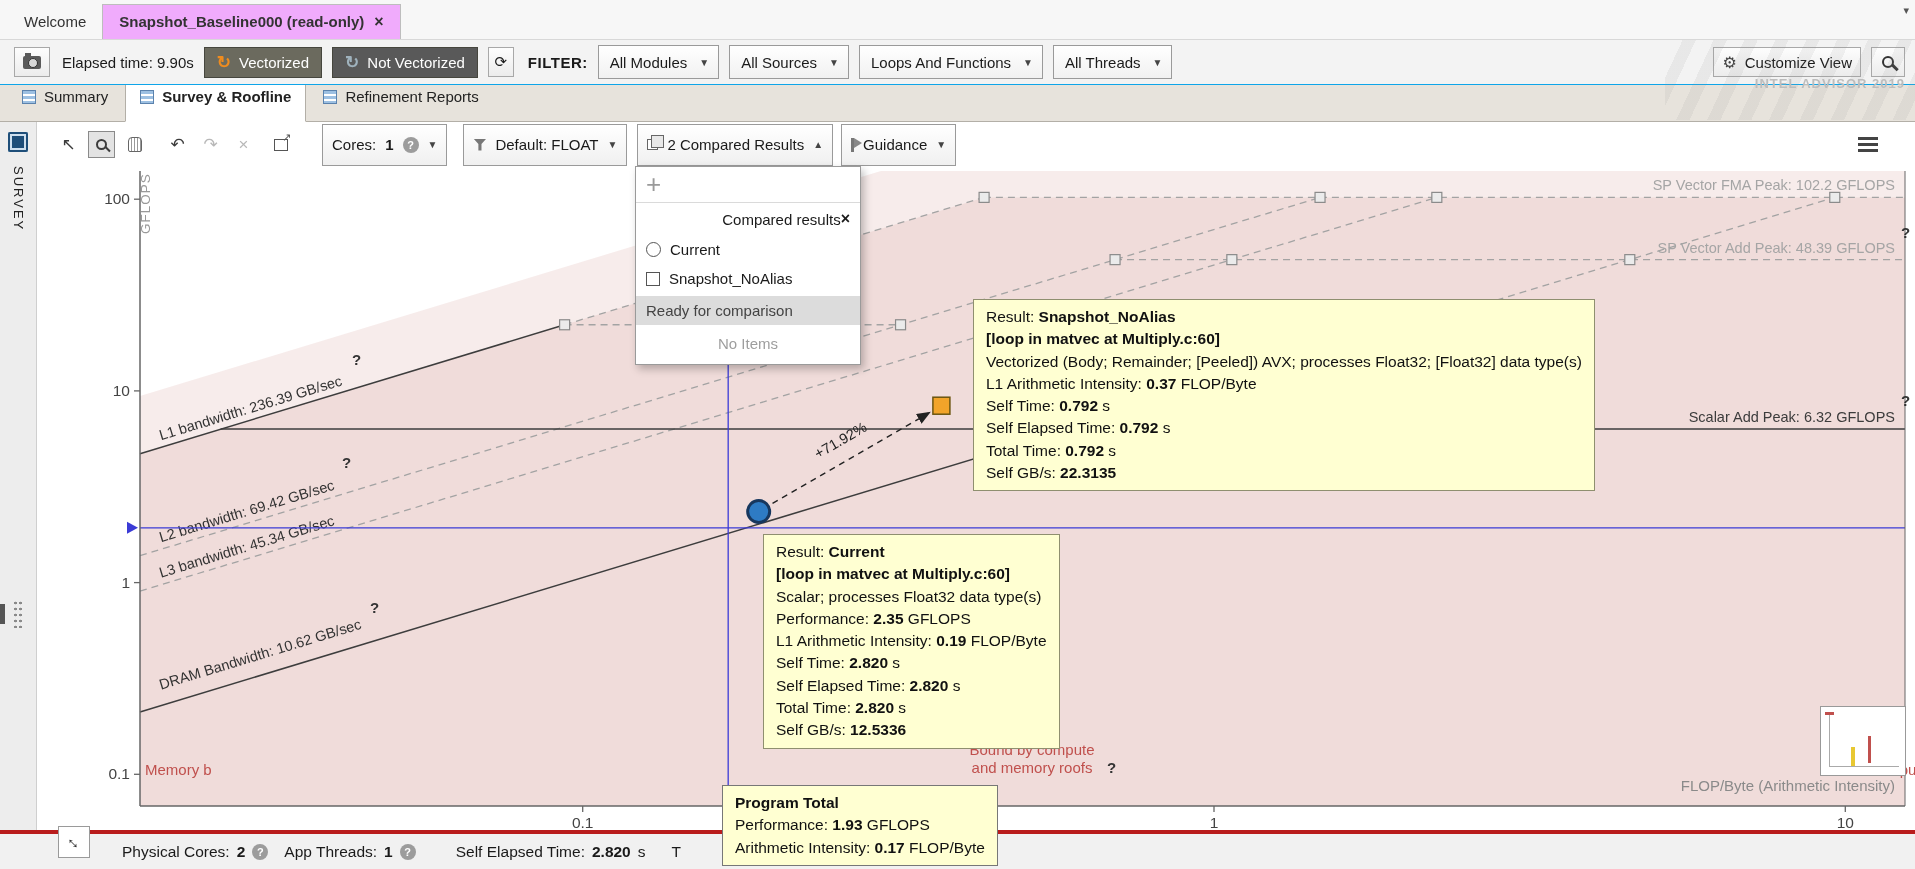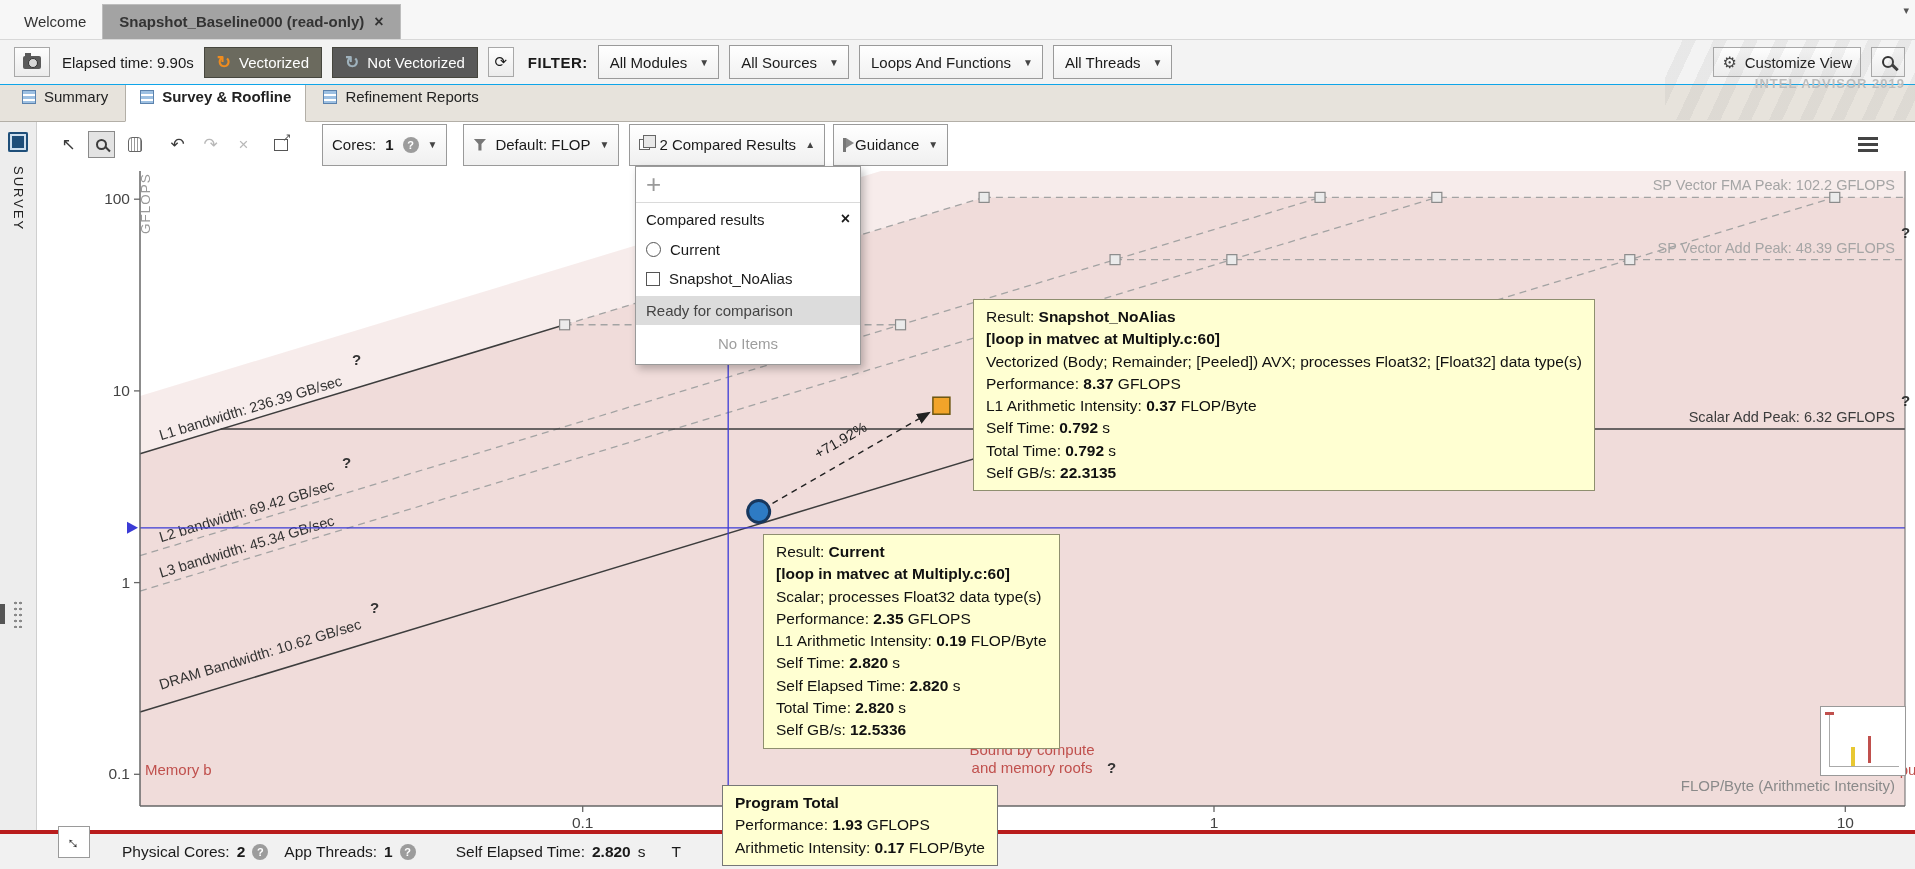--- a/index.html
+++ b/index.html
@@ -3,21 +3,21 @@
 <meta charset="utf-8">
 <style>
   * { box-sizing: border-box; }
   body { margin:0; width:1915px; height:869px; overflow:hidden; position:relative;
          font-family:"Liberation Sans", sans-serif; font-size:15px; color:#1a1a1a; background:#fff; }
 
   
   .doc-tabbar { height:40px; background:#f7f7f7; border-bottom:1px solid #d8d8d8;
                 display:flex; align-items:flex-end; padding-left:8px; position:relative; }
   .doc-tab { padding:8px 16px 9px; color:#333; }
-  .doc-tab.active { background:#a3a3a3; border:1px solid #bdbdbd; border-bottom:none; font-weight:bold;
+  .doc-tab.active { background:#f0abfc; border:1px solid #bdbdbd; border-bottom:none; font-weight:bold;
                     display:flex; align-items:center; gap:10px;text-align:right; }
   .doc-tab .close { font-weight:bold; color:#333; font-size:16px; line-height:12px; }
   .tab-overflow { position:absolute; right:6px; top:4px; color:#555; font-size:11px; }
 
   
   .toolbar { height:45px; background:#f3f3f3; border-bottom:1px solid #0ea5e9;
              display:flex; align-items:center; gap:10px; padding:0 10px 0 14px; position:relative; }
   .tbtn { height:30px; min-width:34px; border:1px solid #a8a8a8; background:linear-gradient(#fdfdfd,#ececec);
           display:flex; align-items:center; justify-content:center; gap:8px; padding:0 8px; }
   .icon-camera { width:18px; height:13px; background:#5a5a5a; border-radius:2px; position:relative; }
@@ -92,21 +92,21 @@
   .icon-bars { width:20px; height:2.5px; background:#444; box-shadow:0 6px 0 #444, 0 12px 0 #444; margin-top:-12px; }
   .chart-menu { margin-left:auto; margin-right:34px; }
 
   #chart-svg { position:absolute; left:0; top:0; z-index:1; pointer-events:none; }
 
   
   .compare-panel { position:absolute; left:598px; top:44px; width:226px; background:#fff;
                    border:1px solid #9a9a9a; box-shadow:3px 4px 8px rgba(0,0,0,0.25); z-index:6; }
   .cp-plus { height:36px; display:flex; align-items:center; padding:0 10px; font-size:26px;
              color:#9a9a9a; border-bottom:1px solid #dadada; }
-  .cp-header { display:flex; justify-content:space-between; align-items:center; padding:7px 10px; }
+  .cp-header { display:flex; justify-content:flex-end; align-items:center; padding:7px 10px; }
   .cp-header .close { font-weight:bold; font-size:16px; }
   .cp-item { display:flex; align-items:center; gap:9px; padding:6px 10px; }
   .cp-radio { width:15px; height:15px; border:1.7px solid #555; border-radius:50%; background:#fff; flex:none; }
   .cp-check { width:14px; height:14px; border:1.7px solid #555; background:#fff; flex:none; }
   .cp-section { background:#dcdcdc; color:#444; padding:6px 10px; margin-top:3px; }
   .cp-empty { color:#9e9e9e; text-align:center; padding:10px 0 12px; }
 
   
   .tooltip { position:absolute; background:#ffffd2; border:1px solid #8f8f6f; padding:6px 12px;
              font-size:15.5px; line-height:22.3px; white-space:nowrap; z-index:5; color:#111; }
@@ -229,21 +229,21 @@
         <span class="icon-export"></span>
       </div>
       <div class="ctool-combo" style="margin-left:28px">
         <span>Cores:</span>
         <span style="font-weight:bold">1</span>
         <span class="help">?</span>
         <span class="arr" style="font-size:10px;color:#444">▼</span>
       </div>
       <div class="ctool-combo" style="margin-left:16px">
         <span class="icon-funnel"></span>
-        <span>Default: FLOP</span>
+        <span>Default: FLOAT</span>
         <span class="arr" style="font-size:10px;color:#444">▼</span>
       </div>
       <div class="ctool-combo" style="margin-left:10px">
         <span class="icon-compare"></span>
         <span>2 Compared Results</span>
         <span class="arr" style="font-size:10px;color:#444">▲</span>
       </div>
       <div class="ctool-combo" style="margin-left:8px">
         <span class="icon-flag"></span>
         <span>Guidance</span>
@@ -342,23 +342,23 @@
         <span>Snapshot_NoAlias</span>
       </div>
       <div class="cp-section">Ready for comparison</div>
       <div class="cp-empty">No Items</div>
     </div>
 
     <div class="tooltip" id="tt-noalias">
         <div><span>Result: </span><span class="b">Snapshot_NoAlias</span></div>
         <div><span class="b">[loop in matvec at Multiply.c:60]</span></div>
         <div><span>Vectorized (Body; Remainder; [Peeled]) AVX; processes Float32; [Float32] data type(s)</span></div>
-        <div><span>Performance: </span><span class="b">8.37</span><span> GFLOPS</span></div>
         <div><span>L1 Arithmetic Intensity: </span><span class="b">0.37</span><span> FLOP/Byte</span></div>
         <div><span>Self Time: </span><span class="b">0.792</span><span> s</span></div>
+        <div><span>Self Elapsed Time: </span><span class="b">0.792</span><span> s</span></div>
         <div><span>Total Time: </span><span class="b">0.792</span><span> s</span></div>
         <div><span>Self GB/s: </span><span class="b">22.3135</span></div>
       </div>
     <div class="tooltip" id="tt-current">
         <div><span>Result: </span><span class="b">Current</span></div>
         <div><span class="b">[loop in matvec at Multiply.c:60]</span></div>
         <div><span>Scalar; processes Float32 data type(s)</span></div>
         <div><span>Performance: </span><span class="b">2.35</span><span> GFLOPS</span></div>
         <div><span>L1 Arithmetic Intensity: </span><span class="b">0.19</span><span> FLOP/Byte</span></div>
         <div><span>Self Time: </span><span class="b">2.820</span><span> s</span></div>

